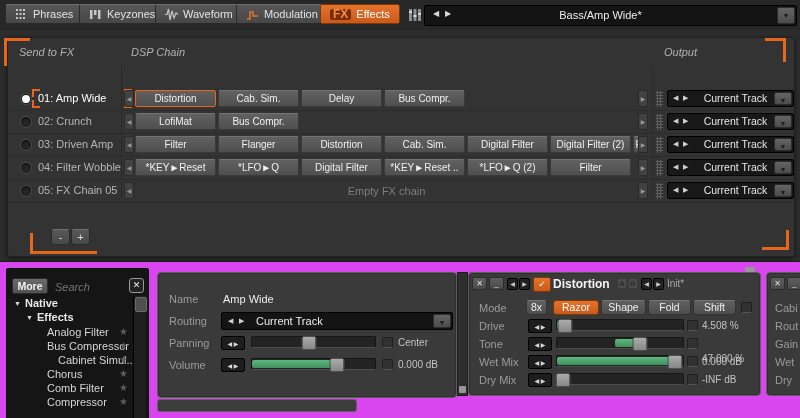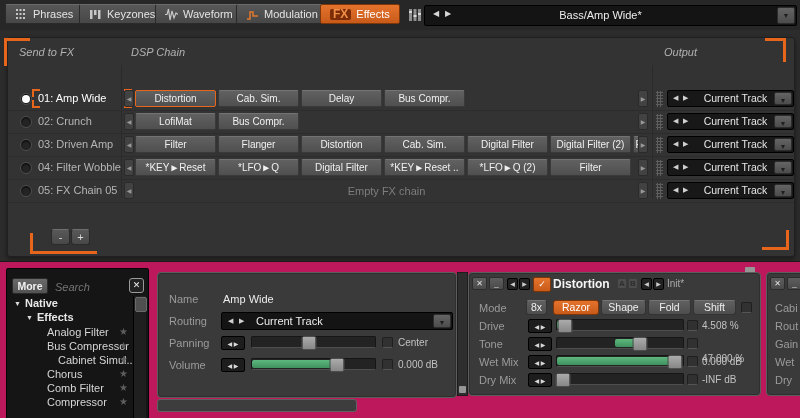--- a/index.html
+++ b/index.html
@@ -67,21 +67,21 @@
   .outsel .nvL,.outsel .nvR{position:absolute;top:3px;font-size:7px;color:#d0d0d0;}
   .outsel .nvL{left:5px;} .outsel .nvR{left:15px;}
   .outtxt{position:absolute;left:28px;right:18px;top:0;line-height:15px;text-align:center;
        color:#e6e6e6;font-size:10.5px;white-space:nowrap;}
   .pmbtn{position:absolute;width:19px;height:16px;background:linear-gradient(#585858,#484848);
        border:1px solid #2a2a2a;border-top-color:#6e6e6e;border-radius:3px;color:#ddd;
        font-size:11px;line-height:13px;text-align:center;padding:0;}
   .obrk{position:absolute;background:#e8661c;}
 
   
-  #bottom{left:0;top:261px;width:800px;height:157px;background:#be185d;
+  #bottom{left:0;top:261px;width:800px;height:157px;background:#d946ef;
        border-top:1px solid #1a1a1a;}
   .panel{position:absolute;background:#3a3a3a;border:1px solid #5d5d5d;border-radius:4px;
        box-shadow:inset 0 0 0 1px #2f2f2f;}
 
   
   #browser{left:6px;top:6px;width:141px;height:151px;background:#151515;
        border:1px solid #050505;border-radius:2px;}
   #morebtn{position:absolute;left:5px;top:9px;width:36px;height:16px;
        background:linear-gradient(#6a6a6a,#525252);border:1px solid #2a2a2a;border-radius:2px;
        color:#f2f2f2;font-size:10.5px;font-weight:bold;line-height:14px;text-align:center;padding:0;}

